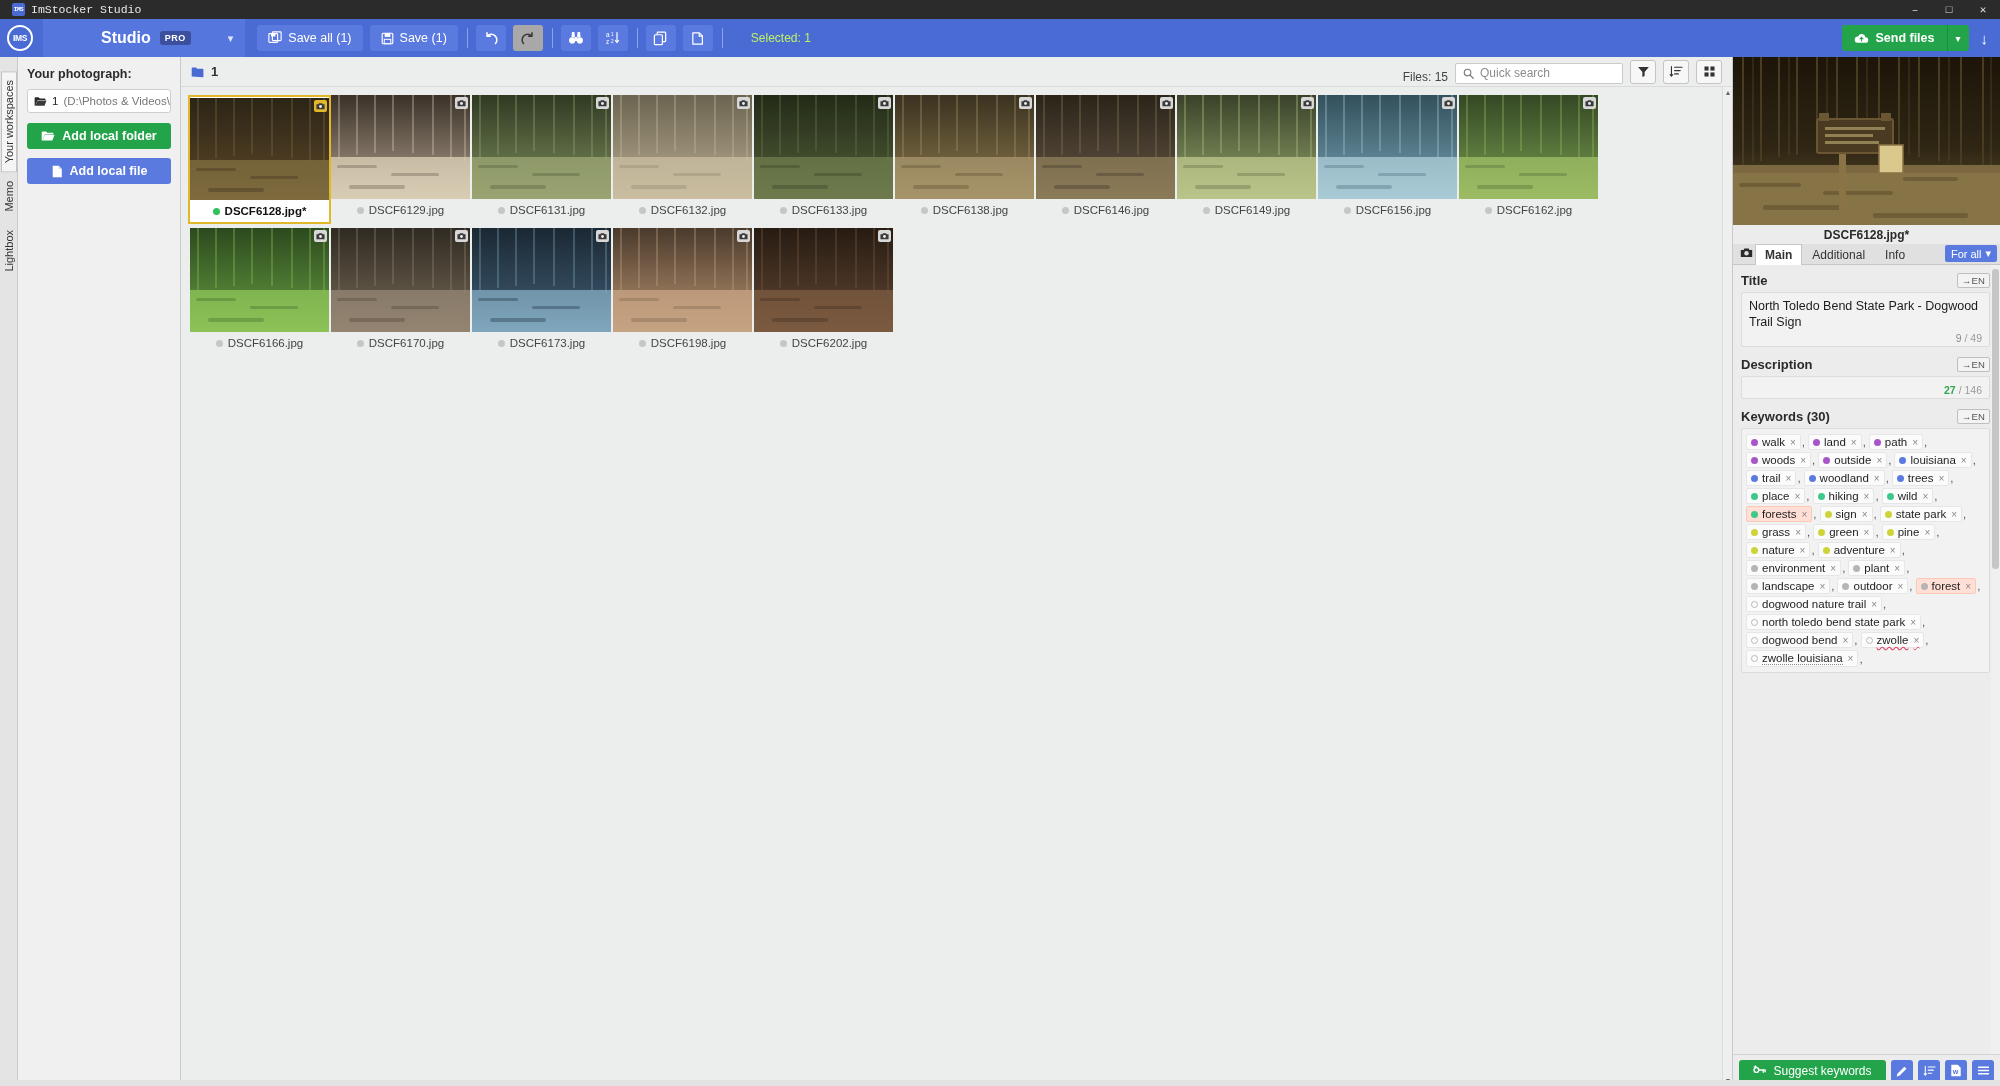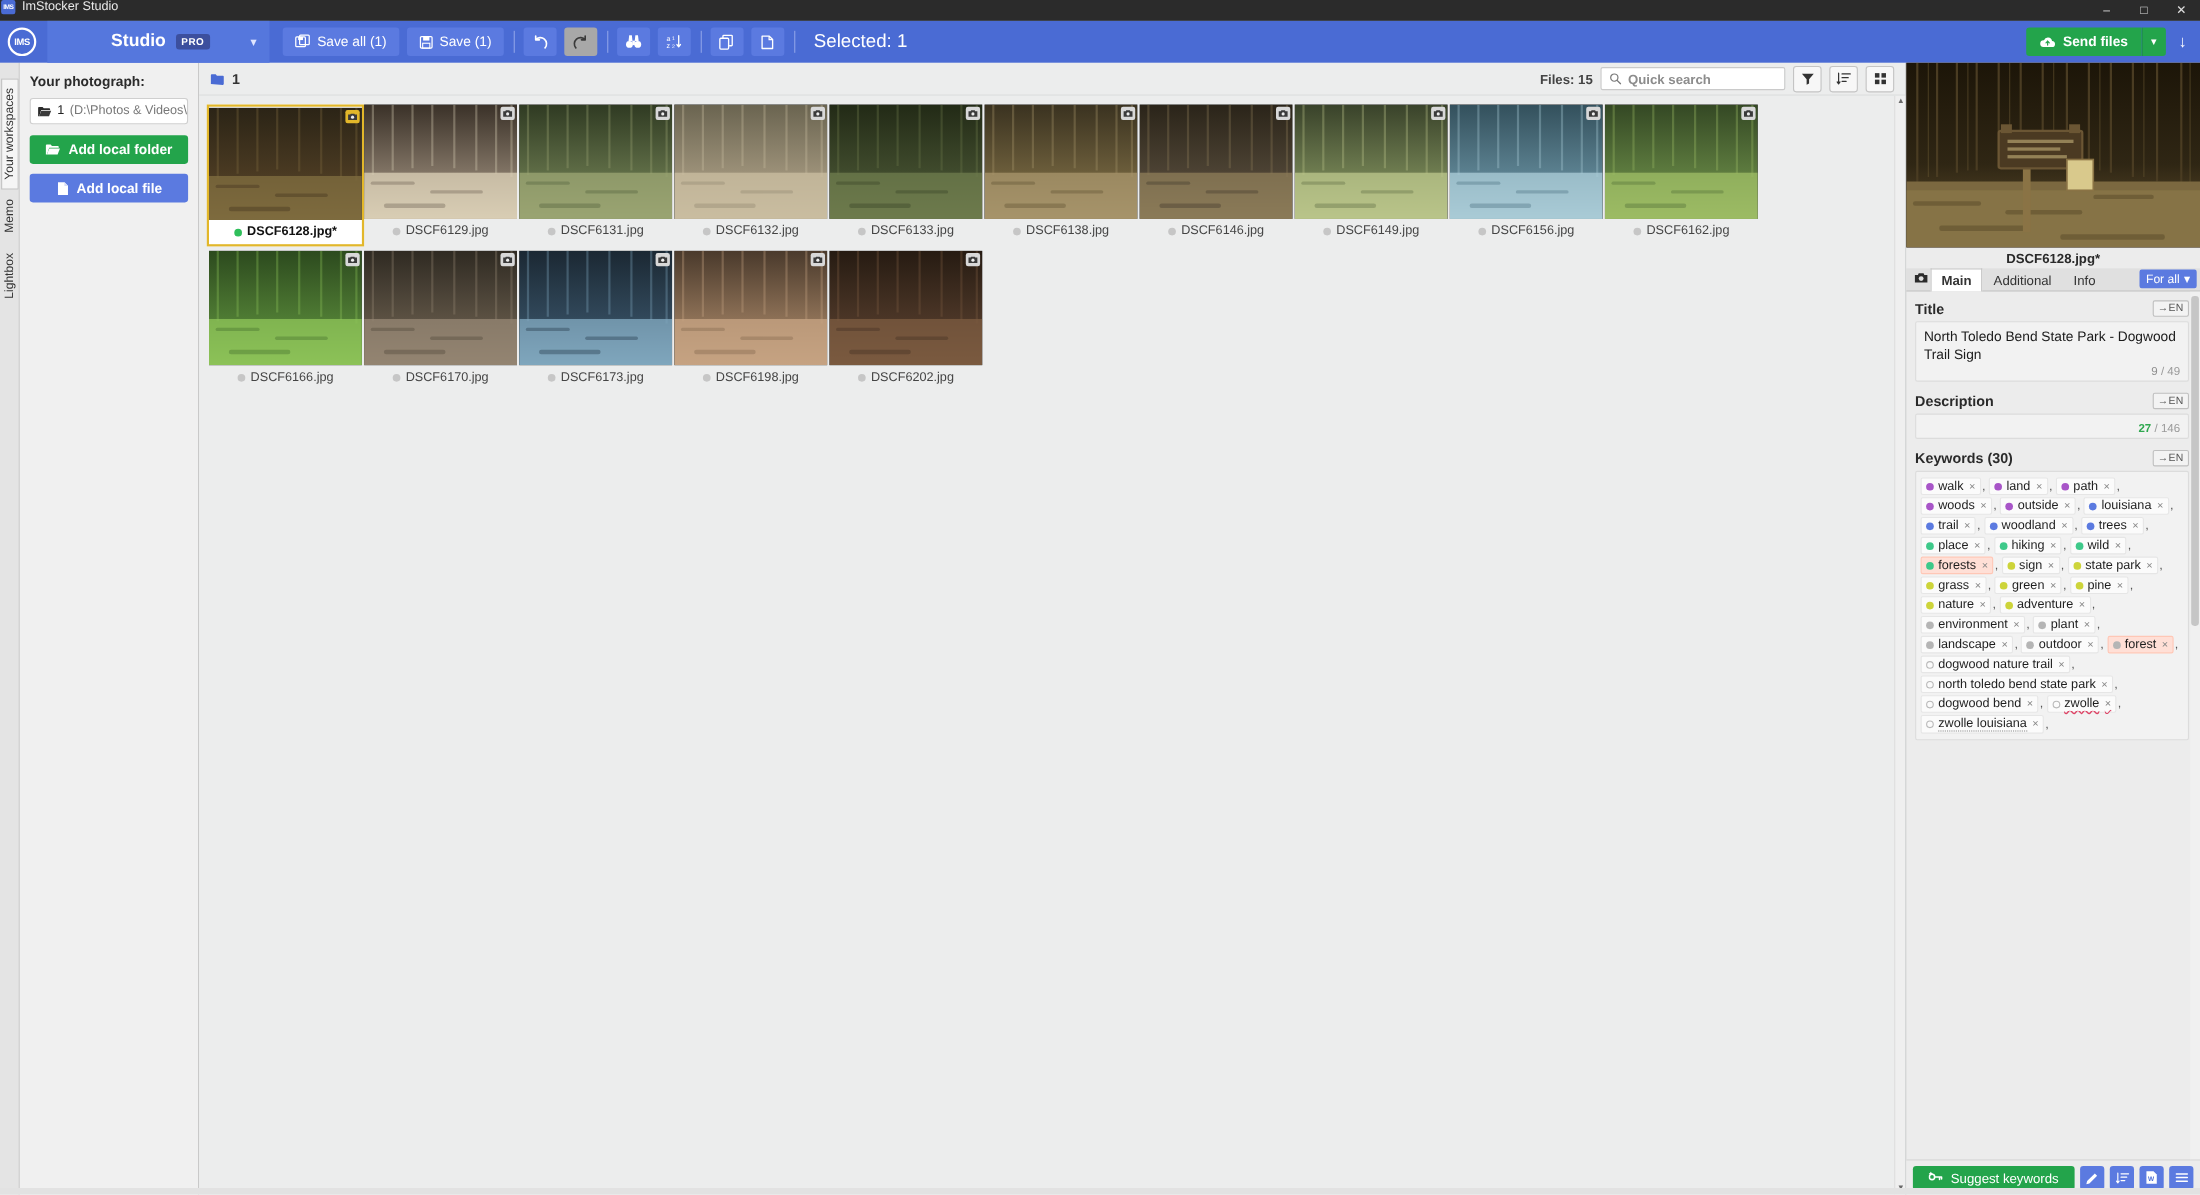--- a/index.html
+++ b/index.html
@@ -9,22 +9,22 @@
     font-size: 13px;
     background:#eceded;
     color:#222;
     -webkit-font-smoothing: antialiased;
   }
   .app { position:relative; width:2000px; height:1086px; display:flex; flex-direction:column; }
 
   
   .titlebar {
     height:19px; background:#2b2b2b; color:#e8e8e8;
-    display:flex; align-items:flex-start; flex:0 0 19px;
-    font-size:11px; padding-left:1px;
+    display:flex; align-items:center; flex:0 0 19px;
+    font-size:11px; padding-left:12px;font-family:Liberation Mono, monospace;
   }
   .tb-ico {
     width:13px; height:13px; background:#4a6bd4; border-radius:2px;
     margin-right:6px; display:flex; align-items:center; justify-content:center;
     font-size:6px; color:#fff; font-weight:bold; letter-spacing:-.5px;
   }
   .tb-title { flex:1; font-size:11.5px; }
   .tb-btns { display:flex; height:19px; }
   .tb-btn {
     width:34px; height:19px; display:flex; align-items:center; justify-content:center;
@@ -56,21 +56,21 @@
   .tb-gap { width:12px; }
   .tbtn {
     height:26px; background:#5b7ae0; border:none; color:#fff;
     display:flex; align-items:center; gap:6px;
     padding:0 11px; border-radius:3px; font-size:12.5px;
     margin-right:7px; cursor:pointer; font-family:inherit; white-space:nowrap;
   }
   .tbtn.icon-only { padding:0; width:30px; justify-content:center; }
   .tbtn.active { background:#a8a8a8; color:#333; }
   .sep { width:1px; height:20px; background:#8ea2e8; margin:0 8px 0 2px; }
-  .sel-text { color:#ffffff; font-size:17px; margin-left:9px; }
+  .sel-text { color:#bef264; font-size:12px; margin-left:20px; }
   .toolbar-right { margin-left:auto; display:flex; align-items:center; padding-right:8px; }
   .send-files {
     height:26px; background:#23a44b; color:#fff; border:none;
     display:flex; align-items:center; gap:6px; padding:0 12px;
     border-radius:3px 0 0 3px; font-size:12.5px; font-weight:bold; cursor:pointer;
     font-family:inherit;
   }
   .send-drop {
     height:26px; width:22px; background:#23a44b; color:#fff; border:none;
     border-left:1px solid #1c8d3f; border-radius:0 3px 3px 0;
@@ -116,21 +116,21 @@
   .ws-btn.green { background:#23a44b; }
   .ws-btn.blue { background:#5b7ae0; }
 
   
   .center { flex:1; min-width:0; display:flex; flex-direction:column; background:#eceded; }
   .chead {
     height:30px; flex:0 0 30px; display:flex; align-items:center;
     padding:0 4px 0 10px; border-bottom:1px solid #dadada; background:#eceded;
   }
   .folder-crumb { display:flex; align-items:center; gap:6px; font-size:13px; font-weight:bold; color:#333; }
-  .chead-right { margin-left:auto; display:flex; align-items:center; gap:7px; padding-right:6px;font-weight:bold; }
+  .chead-right { margin-left:auto; display:flex; align-items:flex-end; gap:7px; padding-right:6px; }
   .files-count { font-size:12px; color:#444; }
   .qsearch {
     width:168px; height:21px; background:#fff; border:1px solid #cacaca; border-radius:2px;
     display:flex; align-items:center; gap:6px; padding:0 7px;
     font-size:12px; color:#8c8c8c;
   }
   .sq-btn {
     width:26px; height:24px; border:1px solid #c4c4c4; background:#f7f7f7;
     border-radius:3px; display:flex; align-items:center; justify-content:center;
     cursor:pointer; color:#333;

